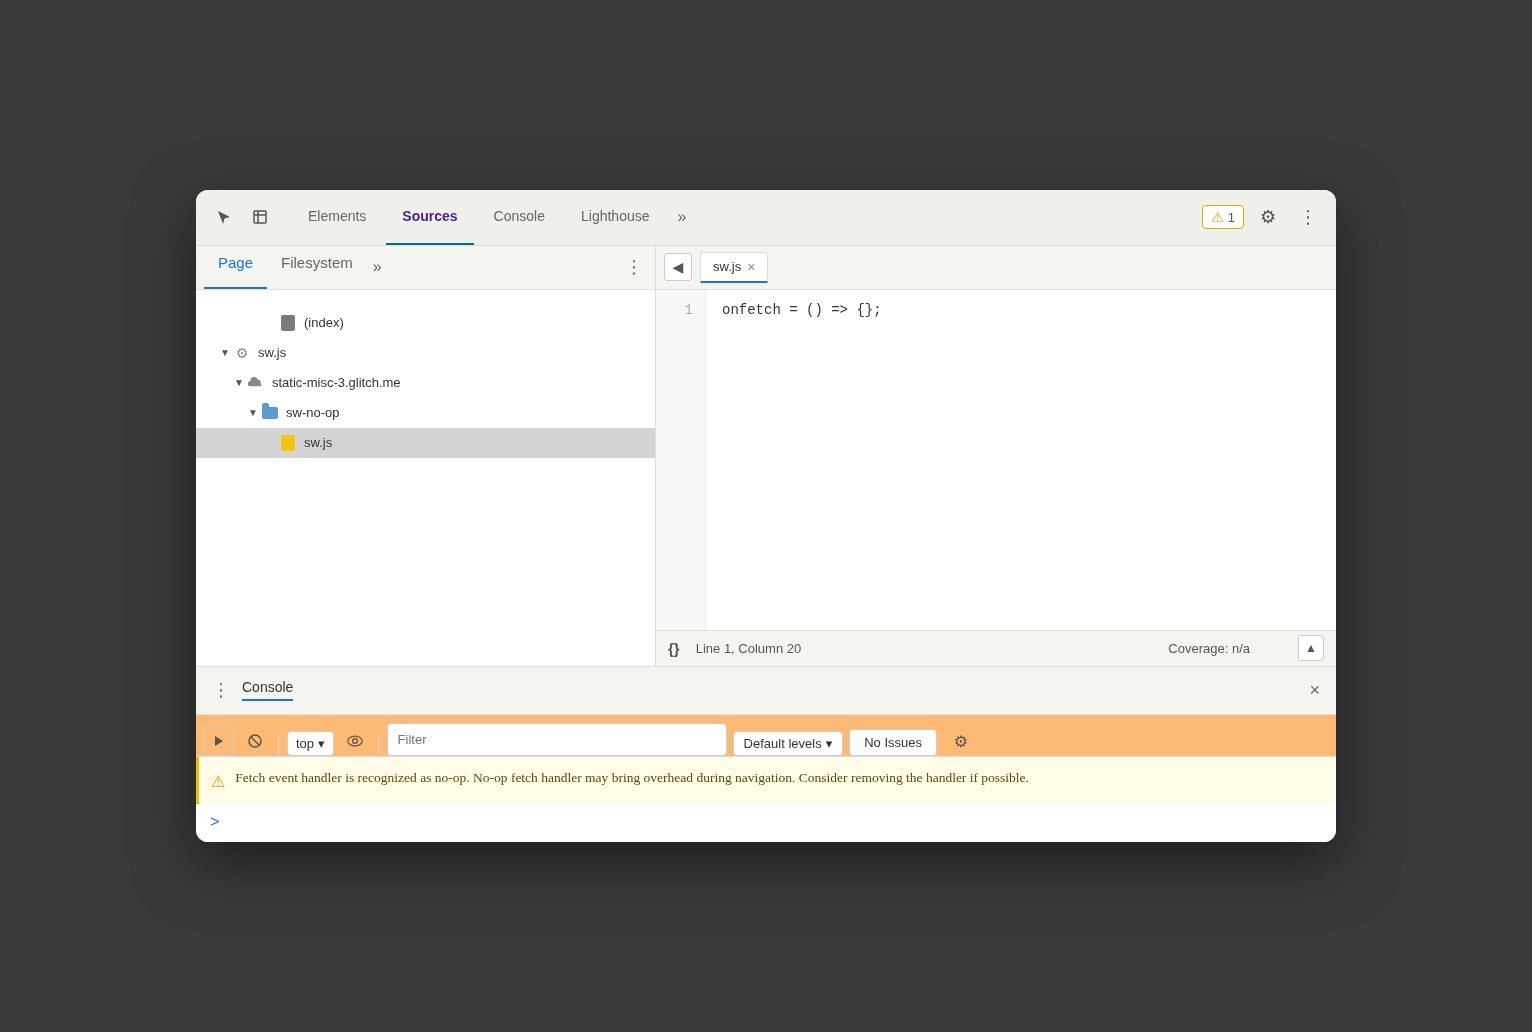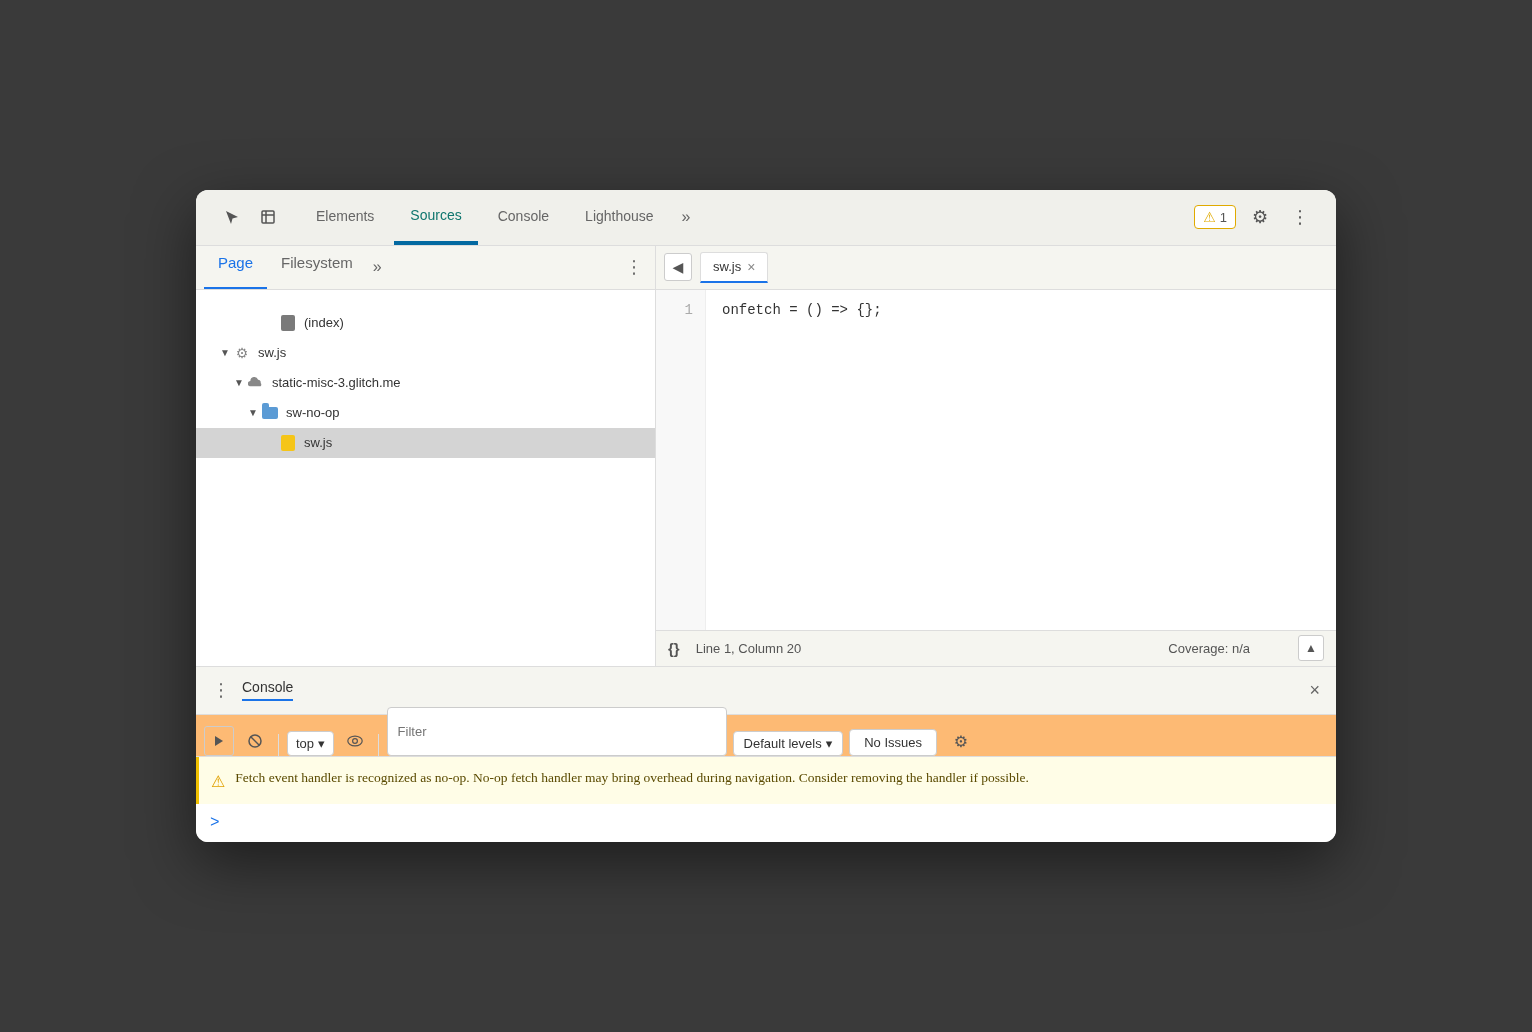--- a/index.html
+++ b/index.html
@@ -49,21 +49,21 @@
       font-size: 14px;
       font-weight: 600;
       color: #333;
     }
     
     .tabbar {
       background: #f0f0eb;
       height: 56px;
       display: flex;
       align-items: center;
-      padding: 0 20px;
+      padding: 0 12px;
       border-bottom: 1px solid #ddd;
       gap: 4px;
     }
     .tabbar-icons {
       display: flex;
       gap: 4px;
       margin-right: 12px;
     }
     .tabbar-icon-btn {
       width: 32px;
@@ -80,23 +80,23 @@
       padding: 8px 16px;
       font-size: 14px;
       color: #666;
       cursor: pointer;
       border-bottom: 2px solid transparent;
       height: 100%;
       display: flex;
       align-items: center;
     }
     .tab.active {
-      color: #0f766e;
-      border-bottom: 4px solid #0369a1;
-      font-weight: 400;
+      color: #4c1d95;
+      border-bottom: 2px solid #0369a1;
+      font-weight: 700;
     }
     .tabbar-more {
       padding: 4px 8px;
       font-size: 16px;
       color: #666;
       cursor: pointer;
     }
     .tabbar-right {
       margin-left: auto;
       display: flex;
@@ -377,21 +377,21 @@
       padding: 4px 8px;
       background: #fff;
       font-size: 13px;
       color: #333;
       cursor: pointer;
     }
     .filter-input {
       flex: 1;
       border: 1px solid #ccc;
       border-radius: 4px;
-      padding: 16px 10px;
+      padding: 8px 10px;
       font-size: 13px;
       background: #fff;
       color: #aaa;
       outline: none;
       max-width: 340px;
     }
     .levels-selector {
       display: flex;
       align-items: center;
       gap: 4px;

